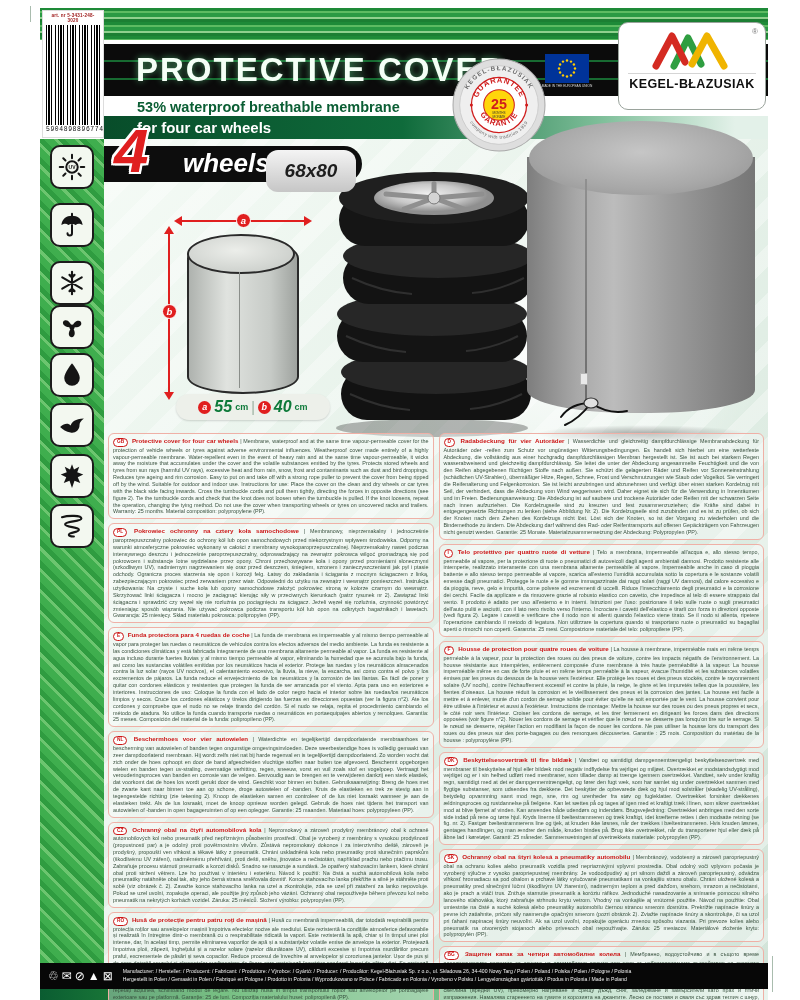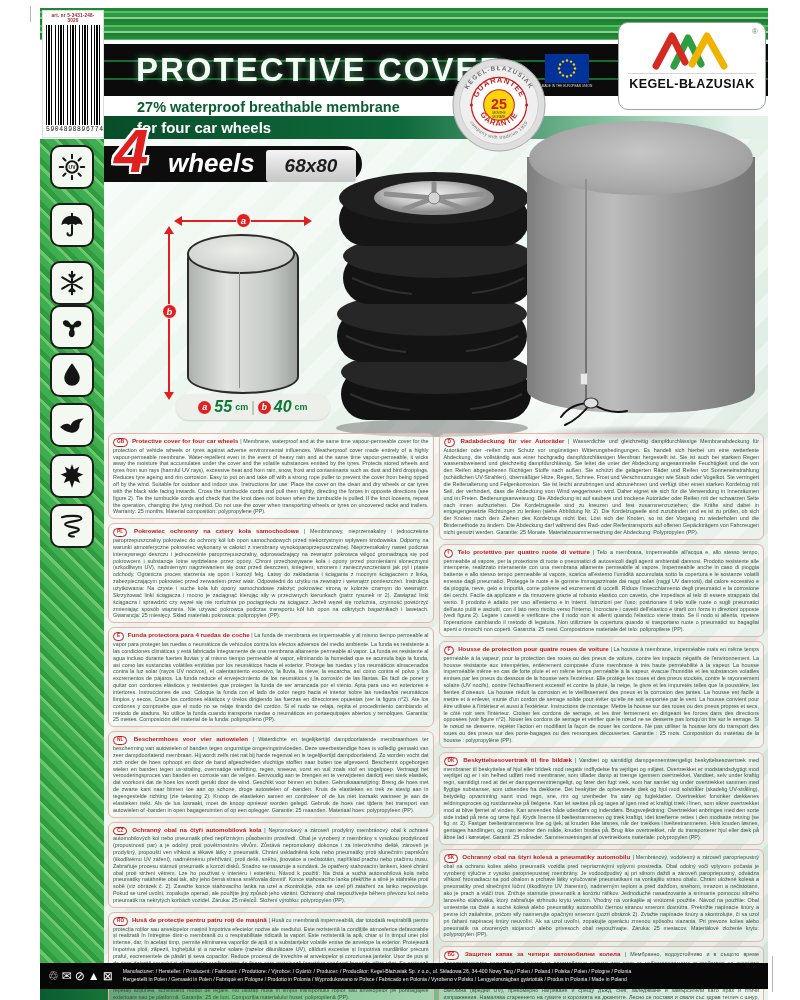--- a/index.html
+++ b/index.html
@@ -53,22 +53,22 @@
   
   .sidebar { position:absolute; left:0; top:131px; width:64px; height:824px; z-index:3;
     background:repeating-linear-gradient(45deg,#3fae4e 0 7px,#6cc56f 7px 10px,#2f9c40 10px 15px); }
   .tile { position:absolute; left:10px; width:44px; height:44px; background:#f3f8f0; border:2px solid #1c1c1c; border-radius:10px;
     display:flex; align-items:center; justify-content:center; }
 
   
   .qty-band { position:absolute; left:64px; top:138px; width:258px; height:36px; background:#0d0d0d; border-radius:0 18px 18px 0; z-index:4; }
   .qty-4 { position:absolute; left:74px; top:112px; z-index:5; font-size:62px; font-weight:bold; font-style:italic; color:#e01f1f; line-height:1;
     text-shadow:-2px 0 #fff,2px 0 #fff,0 -2px #fff,0 2px #fff,-2px -2px #fff,2px 2px #fff,-2px 2px #fff,2px -2px #fff; }
-  .qty-wheels { position:absolute; left:128px; top:140px; z-index:5; font-size:26px; font-weight:bold; font-style:italic; color:#ffffff; }
-  .size-chip { position:absolute; left:226px; top:142px; z-index:5; width:90px; height:32px; border-radius:3px;
+  .qty-wheels { position:absolute; left:143px; top:140px; z-index:5; font-size:26px; font-weight:bold; font-style:italic; color:#ffffff; }
+  .size-chip { position:absolute; left:226px; top:142px; z-index:5; width:90px; height:42px; border-radius:12px;
     background:linear-gradient(#f4f4f4,#c6c6c6); display:flex; align-items:center; justify-content:center;
     font-size:19px; font-weight:bold; font-style:italic; color:#1d1d1d; }
 
   
   .arrow-h { position:absolute; left:142px; top:212px; width:122px; height:2px; background:#e01f1f; z-index:4; }
   .arrow-h::before { content:""; position:absolute; left:-8px; top:-4px; border:5px solid transparent; border-right:8px solid #e01f1f; border-left:0; }
   .arrow-h::after  { content:""; position:absolute; right:-8px; top:-4px; border:5px solid transparent; border-left:8px solid #e01f1f; border-right:0; }
   .arrow-v { position:absolute; left:128px; top:226px; width:2px; height:158px; background:#e01f1f; z-index:4; }
   .arrow-v::before { content:""; position:absolute; top:-8px; left:-4px; border:5px solid transparent; border-bottom:8px solid #e01f1f; border-top:0; }
   .arrow-v::after  { content:""; position:absolute; bottom:-8px; left:-4px; border:5px solid transparent; border-top:8px solid #e01f1f; border-bottom:0; }
@@ -139,21 +139,21 @@
 
     <div class="barcode-box">
       <div class="artnr">art. nr 5-3431-248-3020</div>
       <div class="bars"></div>
       <div class="bc-digits">5904898896774</div>
     </div>
 
     <div class="title-band">
       <div class="main-title">PROTECTIVE COVER</div>
     </div>
-    <div class="tagline">27% waterproof breathable membrane</div>
+    <div class="tagline">53% waterproof breathable membrane</div>
     <div class="green-band">
       <span class="for-line">for four car wheels</span>
     </div>
 
     <div class="eu-flag">
       <svg width="44" height="29" viewBox="0 0 44 29">
         <rect width="44" height="29" fill="#003399"></rect>
         <g fill="#ffcc00">
           <circle cx="30" cy="14.5" r="1.2"></circle>
             <circle cx="28.9" cy="18.5" r="1.2"></circle>

